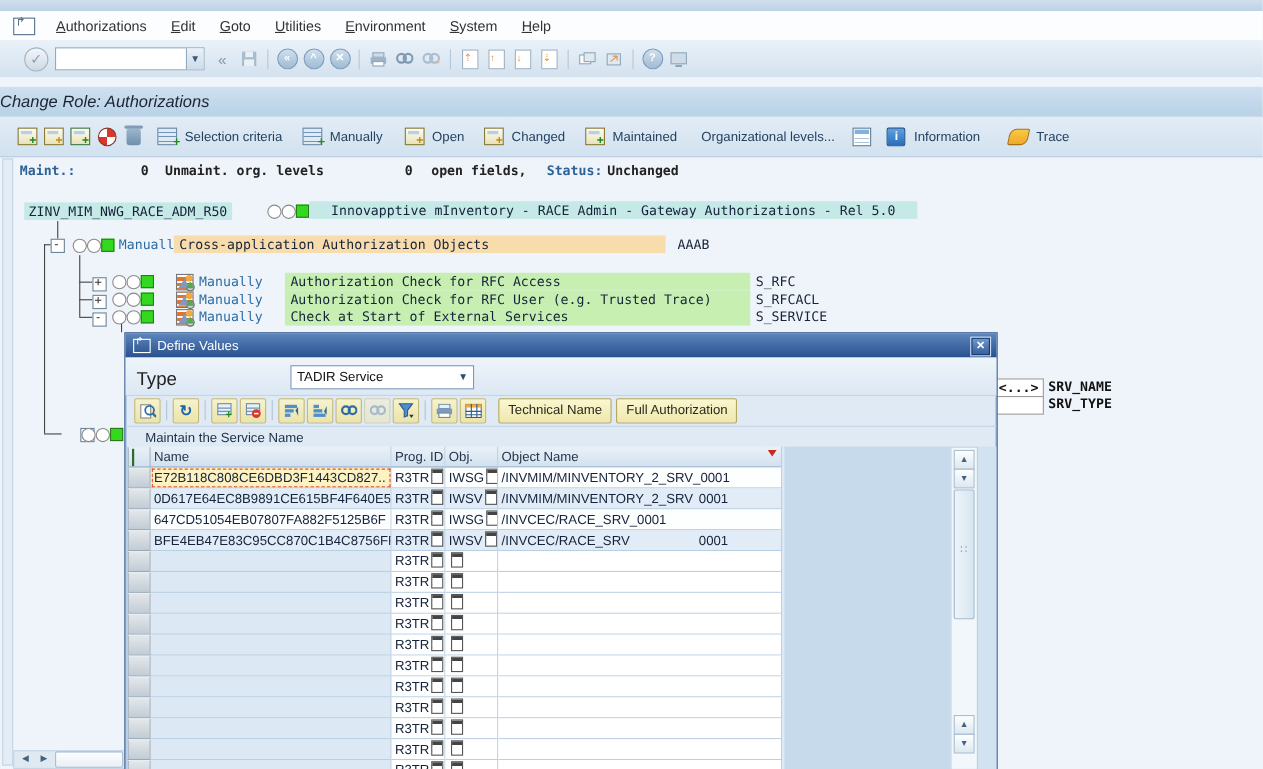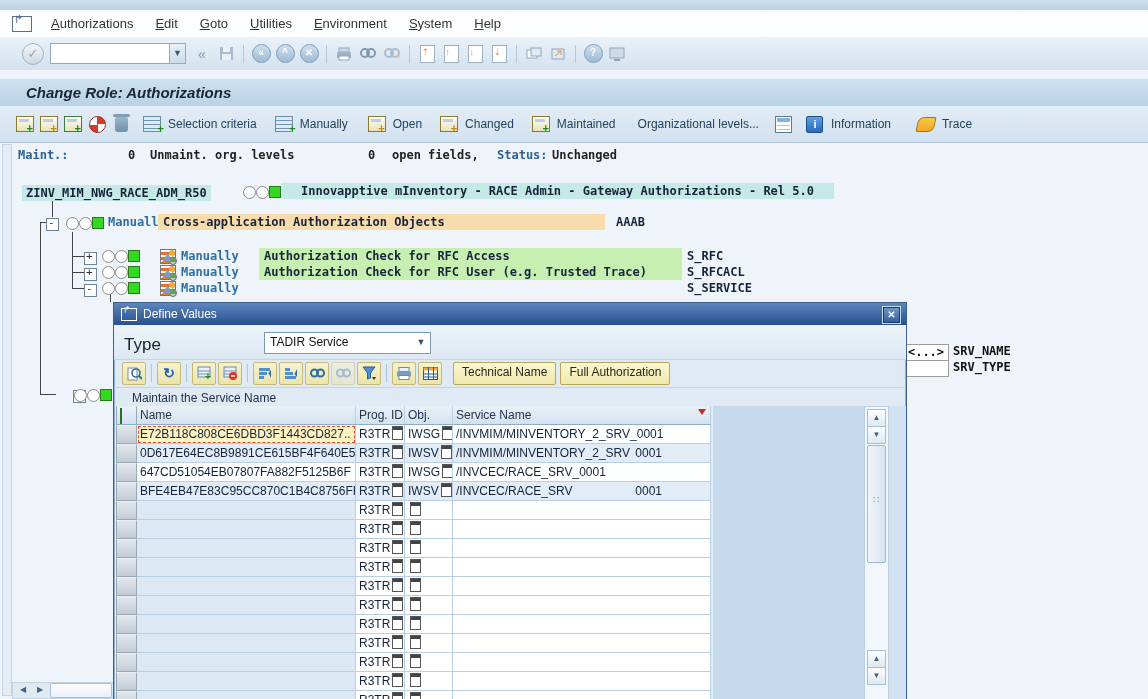--- a/index.html
+++ b/index.html
@@ -18,21 +18,21 @@
   .cmdfield{width:134px;height:19px;background:#fff;border:1px solid #93a9bd;position:relative;margin-right:4px}
   .cmdfield .dd{position:absolute;right:0;top:0;width:15px;height:19px;background:linear-gradient(#e9f0f7,#cddceb);border-left:1px solid #93a9bd;color:#3c5a78;font-size:9px;text-align:center;line-height:19px}
   .tbico{display:inline-flex;align-items:center;justify-content:center;width:22px;height:22px;margin:0 1px;color:#8099b0;font-size:14px}
   .tbsep{width:1px;height:18px;background:#b4c7d8;margin:0 5px}
   .navcirc{width:17px;height:17px;border-radius:50%;background:linear-gradient(#cfe0ee,#9fbbd4);border:1px solid #7d9cba;color:#fff;font-size:10px;font-weight:bold;text-align:center;line-height:16px}
   .pageico{width:13px;height:16px;background:#fff;border:1px solid #9db0c2;position:relative}
   .pageico span{position:absolute;left:1px;top:2px;font-size:9px;color:#e8913c;line-height:1}
   .gapstrip{left:0;top:70px;width:1148px;height:8px;background:#eef4fa}
   
   .titleband{left:0;top:78px;width:1148px;height:27px;background:linear-gradient(#cde0ef,#b9d2e7);border-top:1px solid #e8f1f8;border-bottom:1px solid #9fbcd6;display:flex;align-items:center}
-  .screen-title{font-size:15px;font-weight:bold;font-style:italic;color:#1b2533;margin-left:26px}
+  .screen-title{font-size:15px;font-weight:normal;font-style:italic;color:#1b2533;}
   
   .appbar{left:0;top:106px;width:1148px;height:36px;background:linear-gradient(#e2ecf5,#d2e2f0);border-bottom:1px solid #b3c9dd;display:flex;align-items:center;font-size:12px;color:#24425f}
   .appbar .lbl{margin:0 4px}
   .wicon{width:16px;height:14px;border:1px solid #8a7b34;background:linear-gradient(#fdfdf4,#e8e2b8);position:relative;display:inline-block}
   .wicon::before{content:"";position:absolute;left:2px;top:2px;width:10px;height:3px;background:#b8cfe6}
   .wicon::after{content:"+";position:absolute;right:0px;bottom:-3px;color:#1d8a1d;font-weight:bold;font-size:11px}
   .wicon.green::after{color:#1d8a1d}.wicon.yellow::after{color:#c78a10}
   .harvey{width:15px;height:15px;border-radius:50%;border:1px solid #8d2f24;background:conic-gradient(#d9372a 0 25%,#fff 25% 50%,#d9372a 50% 75%,#fff 75%)}
   .trash{width:13px;height:15px;background:linear-gradient(#9db6cc,#6f8fac);border-radius:2px 2px 3px 3px;position:relative}
   .trash::before{content:"";position:absolute;left:-2px;top:-3px;width:17px;height:3px;background:#7f9cb8;border-radius:2px}
@@ -42,21 +42,21 @@
   .gridico::before{content:"";position:absolute;inset:1px;background:
      linear-gradient(#7fb2e0 0 4px,transparent 4px),
      repeating-linear-gradient(transparent 0 3px,#a9c4da 3px 4px)}
   .infoico{width:15px;height:15px;background:linear-gradient(#5da2e0,#2a6db8);border:1px solid #1d4f8a;border-radius:2px;color:#fff;font-weight:bold;font-size:11px;text-align:center;line-height:15px}
   .traceico{width:16px;height:13px;background:linear-gradient(#f7c círc44,#f0a928);background:linear-gradient(#f7c944,#f0a928);border:1px solid #a86f14;border-radius:6px 2px 6px 2px;transform:skewX(-12deg)}
   
   .mono{font-family:"DejaVu Sans Mono",monospace}
   .statusline{left:0;top:148px;width:1148px;height:18px;font-size:12px;font-weight:bold}
   .statusline span{position:absolute;white-space:pre}
   .blue{color:#2e6296}
-  .treetext{font-family:"DejaVu Sans Mono",monospace;font-size:12px;font-weight:bold;color:#16233a;white-space:pre}
+  .treetext{font-family:"DejaVu Sans Mono",monospace;font-size:12px;font-weight:normal;color:#16233a;white-space:pre}
   .hl-cyan{background:#c4e9e6}.hl-orange{background:#f8dcab}.hl-green{background:#c8efb2}
   .tline{background:#444}
   .tbox{width:11px;height:11px;background:#fff;border:1px solid #6d839a;position:relative;display:inline-block}
   .tbox::after{content:"+";position:absolute;left:1px;top:-2px;font-size:11px;line-height:12px;color:#333;font-family:"DejaVu Sans Mono",monospace}
   .tbox.minus::after{content:"-"}
   .stc{width:11px;height:11px;border-radius:50%;border:1px solid #8a8a8a;background:#fff;display:inline-block}
   .stg{width:10px;height:10px;border:1px solid #2a7a1d;background:#33d91f;display:inline-block}
   .barsico{width:14px;height:13px;border:1px solid #777;background:repeating-linear-gradient(#fff 0 2px,#e8702a 2px 5px);position:relative;display:inline-block}
   .barsico::after{content:"";position:absolute;right:-2px;bottom:-2px;width:6px;height:6px;border-radius:50%;background:#c9cdd2;border:1px solid #666}
   .mlink{color:#2e6da4}
@@ -358,20 +358,21 @@
       <span class="abs stg" style="left:128px;top:2px"></span>
       <span class="abs barsico" style="left:143px;top:1px"></span>
       <span class="abs" style="left:161px;top:0">
           <svg width="17" height="15">
             <circle cx="11" cy="5" r="3" fill="#f2a93b"></circle>
             <polygon points="1,14 7,5 11,14" fill="#7d9bc0"></polygon>
             <polygon points="8,14 12,8 16,14" fill="#58a84c"></polygon>
           </svg>
         </span>
       <span class="abs treetext mlink" style="left:181px;top:1px">Manually</span>
+      <span class="abs treetext hl-green" style="left:259px;top:0;padding:1px 5px;width:413px">Check at Start of External Services</span>
       <span class="abs treetext" style="left:687px;top:1px">S_SERVICE</span>
     </div>
   </div>
 
   
   <span class="abs tbox" style="left:56px;top:219px"></span>
   <span class="abs stc" style="left:74px;top:219px"></span>
   <span class="abs stc" style="left:87px;top:219px"></span>
   <span class="abs stg" style="left:100px;top:219px"></span>
 </div>
@@ -490,21 +491,21 @@
   </div>
 
   <span class="subtitle">Maintain the Service Name</span>
 
   <div class="dtable">
     <div class="hrow">
       <div class="cell csel"><span class="hico"></span></div>
       <div class="cell cname">Name</div>
       <div class="cell cprog">Prog. ID</div>
       <div class="cell cobj">Obj.</div>
-      <div class="cell cobjn"><span>Service Name</span><span class="redtri"></span></div>
+      <div class="cell cobjn"><span>Object Name</span><span class="redtri"></span></div>
     </div>
 
     <div id="filled-rows">
   <div class="vrow odd">
     <div class="cell csel"></div>
     <div class="cell cname selcell">E72B118C808CE6DBD3F1443CD827..</div>
     <div class="cell cprog"><span class="t">R3TR</span><span class="docico"></span></div>
     <div class="cell cobj"><span class="t">IWSG</span><span class="docico"></span></div>
     <div class="cell cobjn"><span class="t">/INVMIM/MINVENTORY_2_SRV_0001</span><span class="cellright"></span></div>
   </div>

